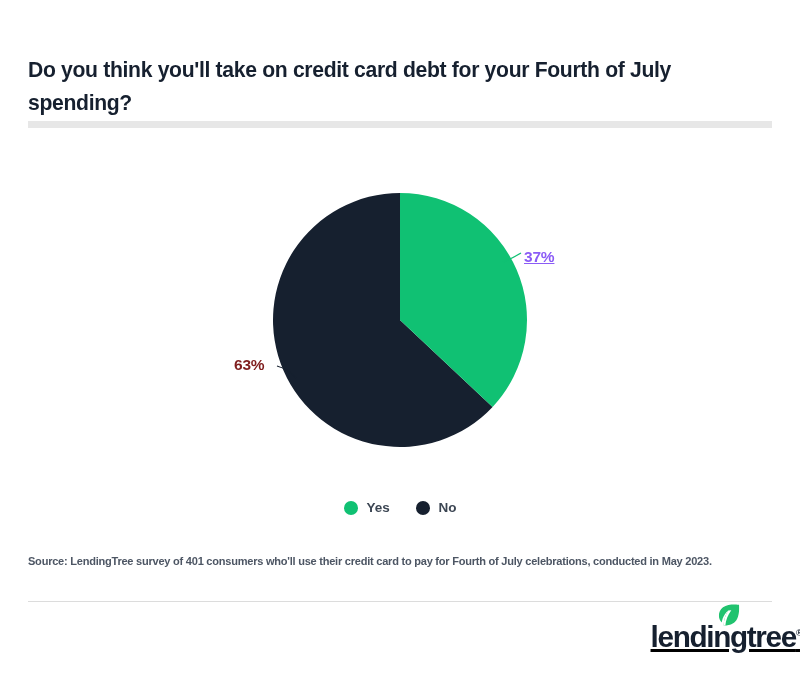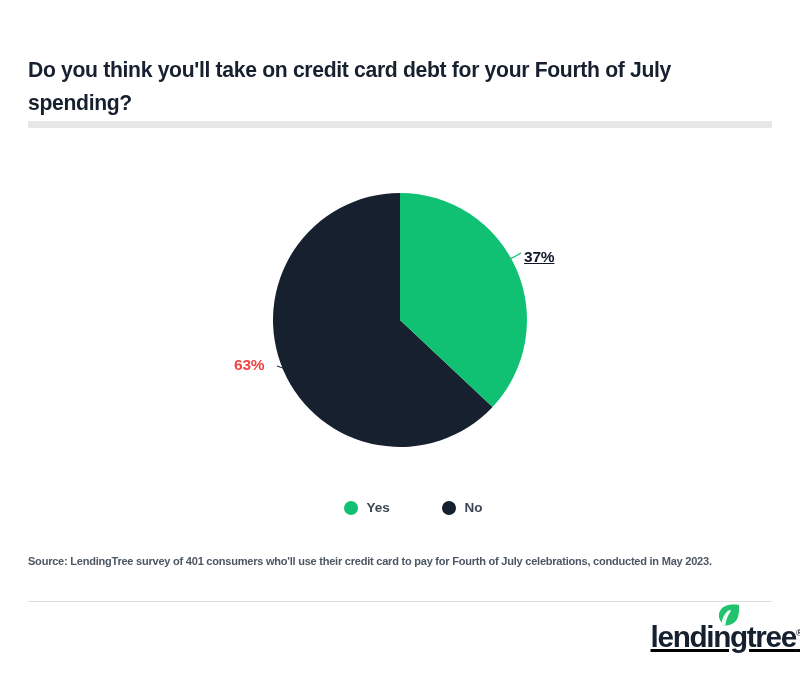--- a/index.html
+++ b/index.html
@@ -60,45 +60,44 @@
   .slice-label {
     position: absolute;
     font-size: 15.5px;
     font-weight: bold;
     letter-spacing: -0.2px;
     white-space: nowrap;
   }
   #label-yes {
     left: 524px;
     top: 248px;
-    color: #0f172a;
+    color: #8b5cf6;
     text-decoration: underline;
   }
   #label-no {
     left: 234px;
     top: 356px;
-    color: #ef4444;
+    color: #7f1d1d;
   }
 
   
   #legend {
     position: absolute;
     left: 0;
     top: 500px;
     width: 800px;
     display: flex;
     justify-content: center;
     align-items: center;
     gap: 26px;
   }
   .legend-item {
     display: flex;
     align-items: center;
     gap: 9px;
-    margin-left: 26px;
   }
   .legend-swatch {
     width: 14px;
     height: 14px;
     border-radius: 50%;
     flex: 0 0 auto;
   }
   .legend-label {
     font-size: 13.5px;
     font-weight: bold;

